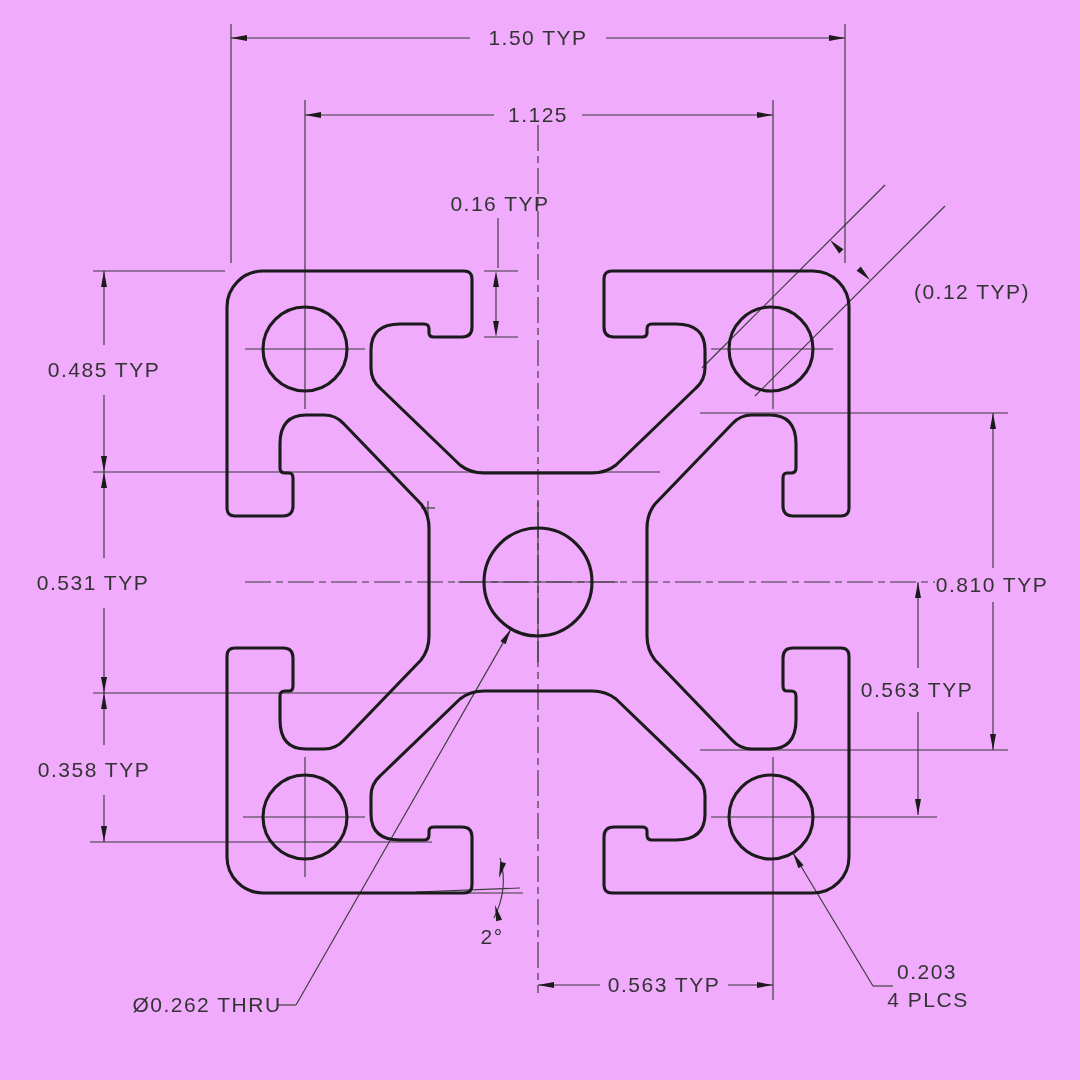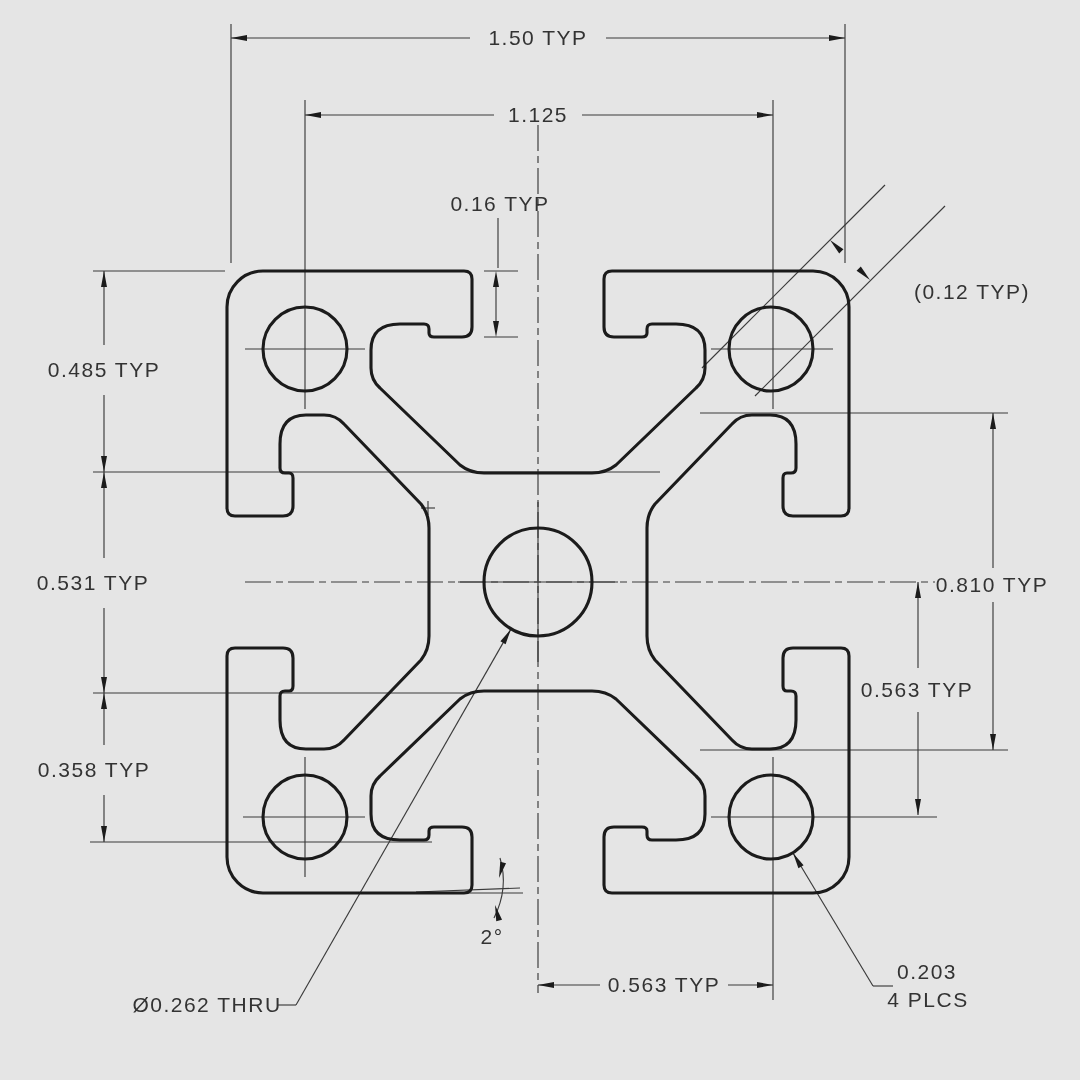--- a/index.html
+++ b/index.html
@@ -1,16 +1,16 @@
 <!DOCTYPE html>
 <html><head>
 <meta charset="utf-8">
 <style>
   html,body{margin:0;padding:0;background:#ffffff;}
-  .canvas{position:relative;width:1080px;height:1080px;background:#e5e5e5;overflow:hidden;
+  .canvas{position:relative;width:1080px;height:1080px;background:#f0abfc;overflow:hidden;
           font-family:"Liberation Sans", sans-serif;}
   svg text{font-family:"Liberation Sans", sans-serif;font-size:21px;letter-spacing:1.5px;
            fill:#333333;font-weight:400;}
 </style>
 </head>
 <body>
 
 <div class="canvas">
   <svg id="dwg" width="1080" height="1080" viewBox="0 0 1080 1080">
 

